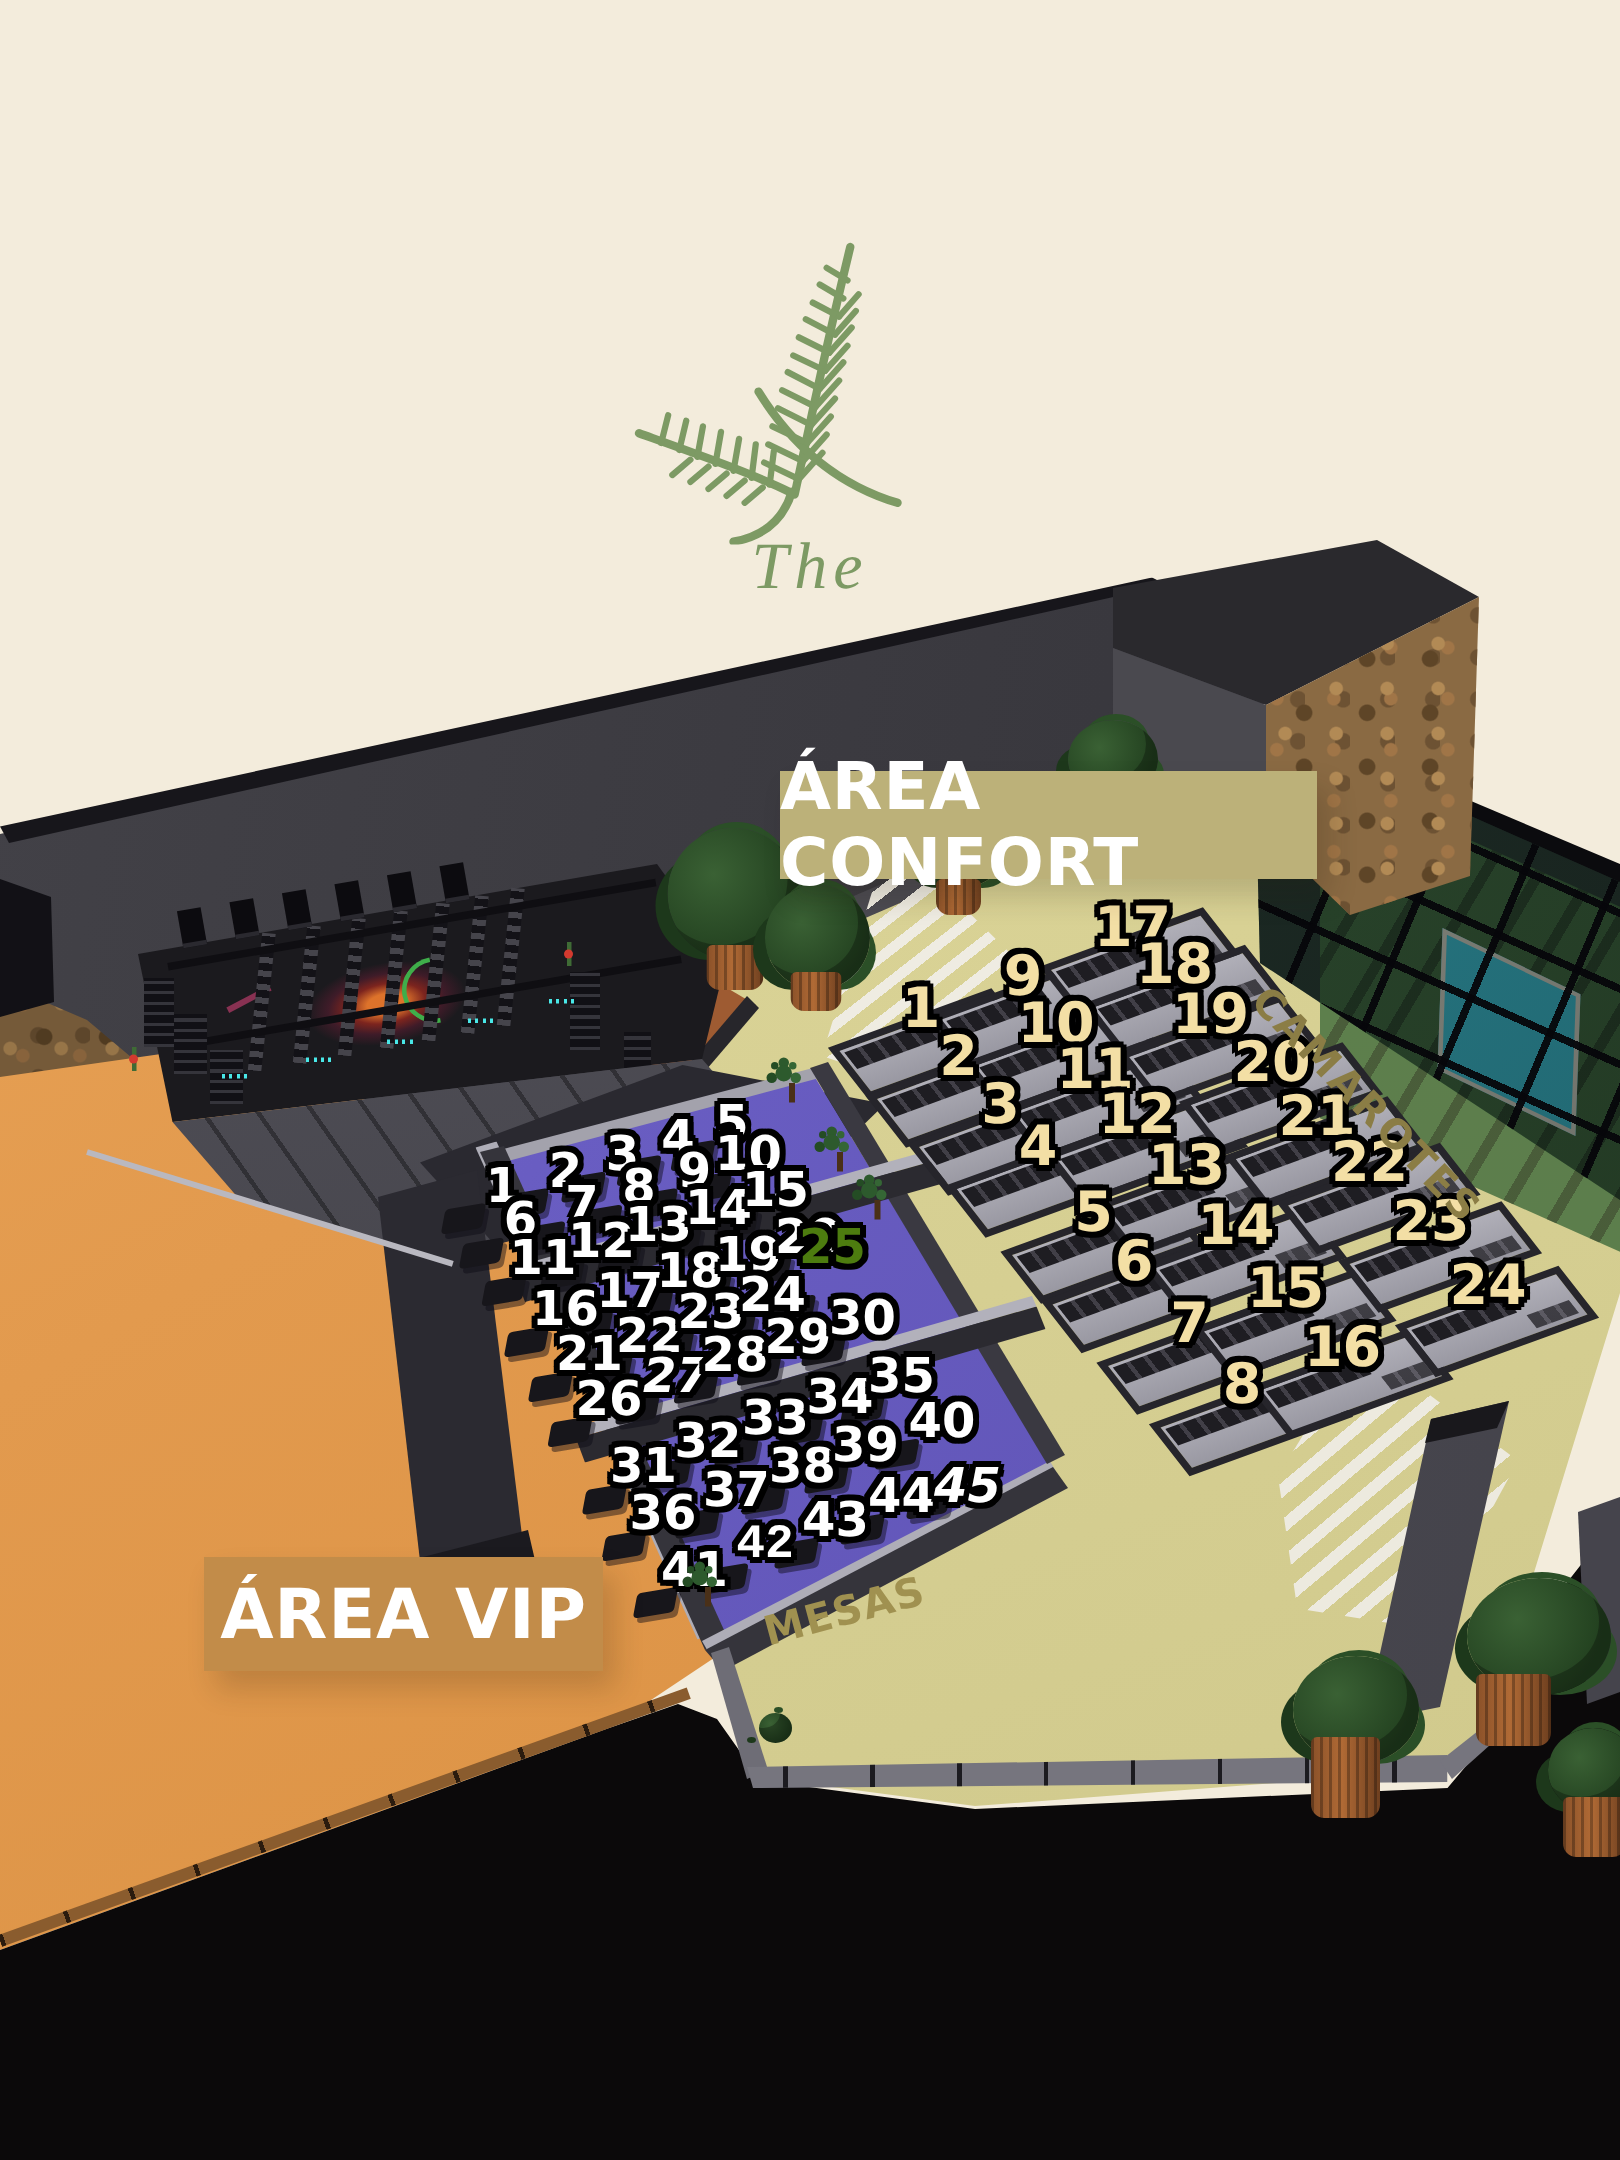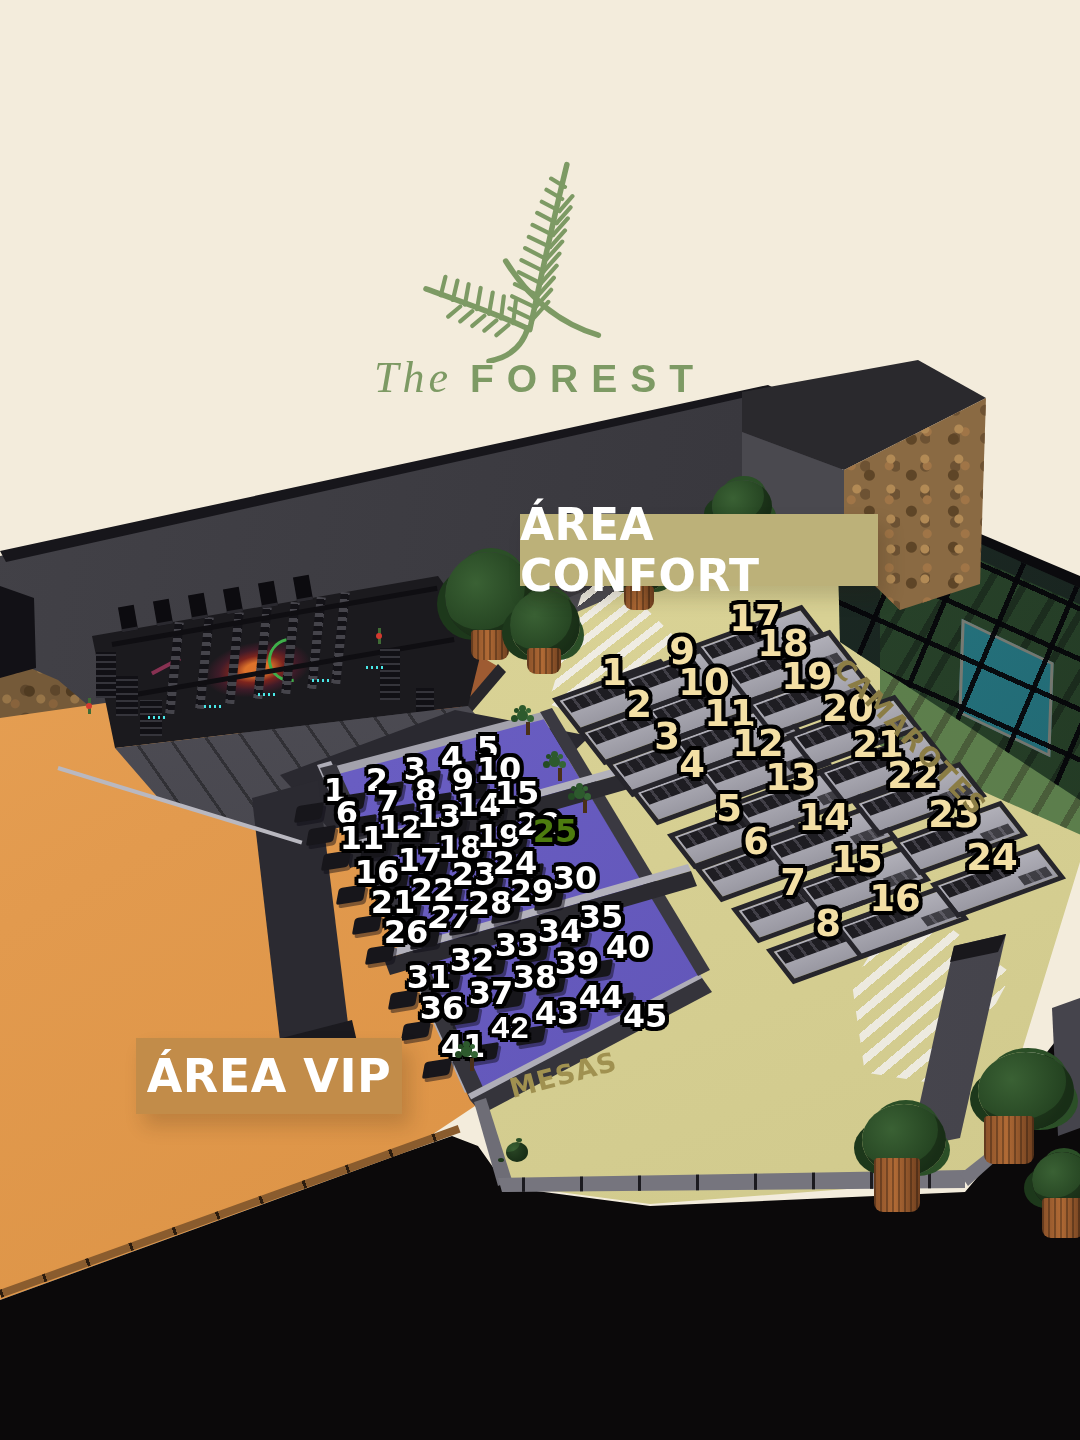--- a/index.html
+++ b/index.html
@@ -358,21 +358,21 @@
       <div class="chip vip-chip" style="left: 601px; top: 917px; color: rgb(255, 255, 255);">35</div>
       <div class="chip vip-chip" style="left: 442px; top: 1008px; color: rgb(255, 255, 255);">36</div>
       <div class="chip vip-chip" style="left: 491px; top: 993px; color: rgb(255, 255, 255);">37</div>
       <div class="chip vip-chip" style="left: 535px; top: 977px; color: rgb(255, 255, 255);">38</div>
       <div class="chip vip-chip" style="left: 577px; top: 963px; color: rgb(255, 255, 255);">39</div>
       <div class="chip vip-chip" style="left: 628px; top: 947px; color: rgb(255, 255, 255);">40</div>
       <div class="chip vip-chip" style="left: 463px; top: 1046px; color: rgb(255, 255, 255);">41</div>
       <div class="chip vip-chip" style="left: 510px; top: 1030px; color: rgb(255, 255, 255); font-family: Liberation Mono, monospace;">42</div>
       <div class="chip vip-chip" style="left: 557px; top: 1013px; color: rgb(255, 255, 255);">43</div>
       <div class="chip vip-chip" style="left: 601px; top: 997px; color: rgb(255, 255, 255);">44</div>
-      <div class="chip vip-chip" style="left: 645px; top: 1016px; color: rgb(255, 255, 255);">45</div>
+      <div class="chip vip-chip" style="left: 645px; top: 990px; color: rgb(255, 255, 255); font-style: italic;">45</div>
     </div>
 
   <div class="shape p1"></div>
   <div class="shape p1cap"></div>
   <div class="shape p2"></div>
 
   <div class="abs bush" style="left:445px;top:552px;width:88px;height:88px"></div>
   <div class="abs pot" style="left:471px;top:630px;width:38px;height:30px"></div>
   <div class="abs bush" style="left:510px;top:590px;width:70px;height:70px"></div>
   <div class="abs pot" style="left:527px;top:648px;width:34px;height:26px"></div>
@@ -411,17 +411,16 @@
         <path d="M116 194 C110 214 96 226 74 230" stroke-width="6"></path>
         <path d="M92 122 C118 164 152 190 192 202" stroke-width="6"></path>
         <path stroke-width="4.5" d="M121 185 L96 173 M124 172 L99 160 M127 159 L102 147 M130 146 L106 134 M133 133 L109 121 M136 120 L113 108 M140 107 L117 96 M143 94 L121 83 M147 81 L126 70 M150 68 L131 58 M153 55 L136 45 M156 42 L141 33"></path>
         <path stroke-width="4.5" d="M121 185 L138 166 M124 172 L141 153 M127 159 L144 140 M130 146 L147 127 M133 133 L150 114 M136 120 L153 101 M140 107 L156 89 M143 94 L159 76 M147 81 L162 64 M150 68 L164 52"></path>
         <path stroke-width="4.5" d="M100 189 L103 165 M87 184 L90 160 M74 179 L78 156 M61 174 L65 151 M48 169 L52 147 M35 164 L40 143 M22 159 L27 139"></path>
         <path stroke-width="4.5" d="M95 191 L82 202 M82 186 L69 197 M69 181 L56 192 M56 176 L43 187 M43 171 L30 182"></path>
       </g>
     </svg>
     <div class="logo-text">
       <span class="logo-the" style="color: rgb(125, 154, 100);">The</span>
-      <span class="logo-forest" style="color: rgb(125, 154, 100);">FOREST</span>
     </div>
   </div>
 
 </div>
 
 </body></html>

